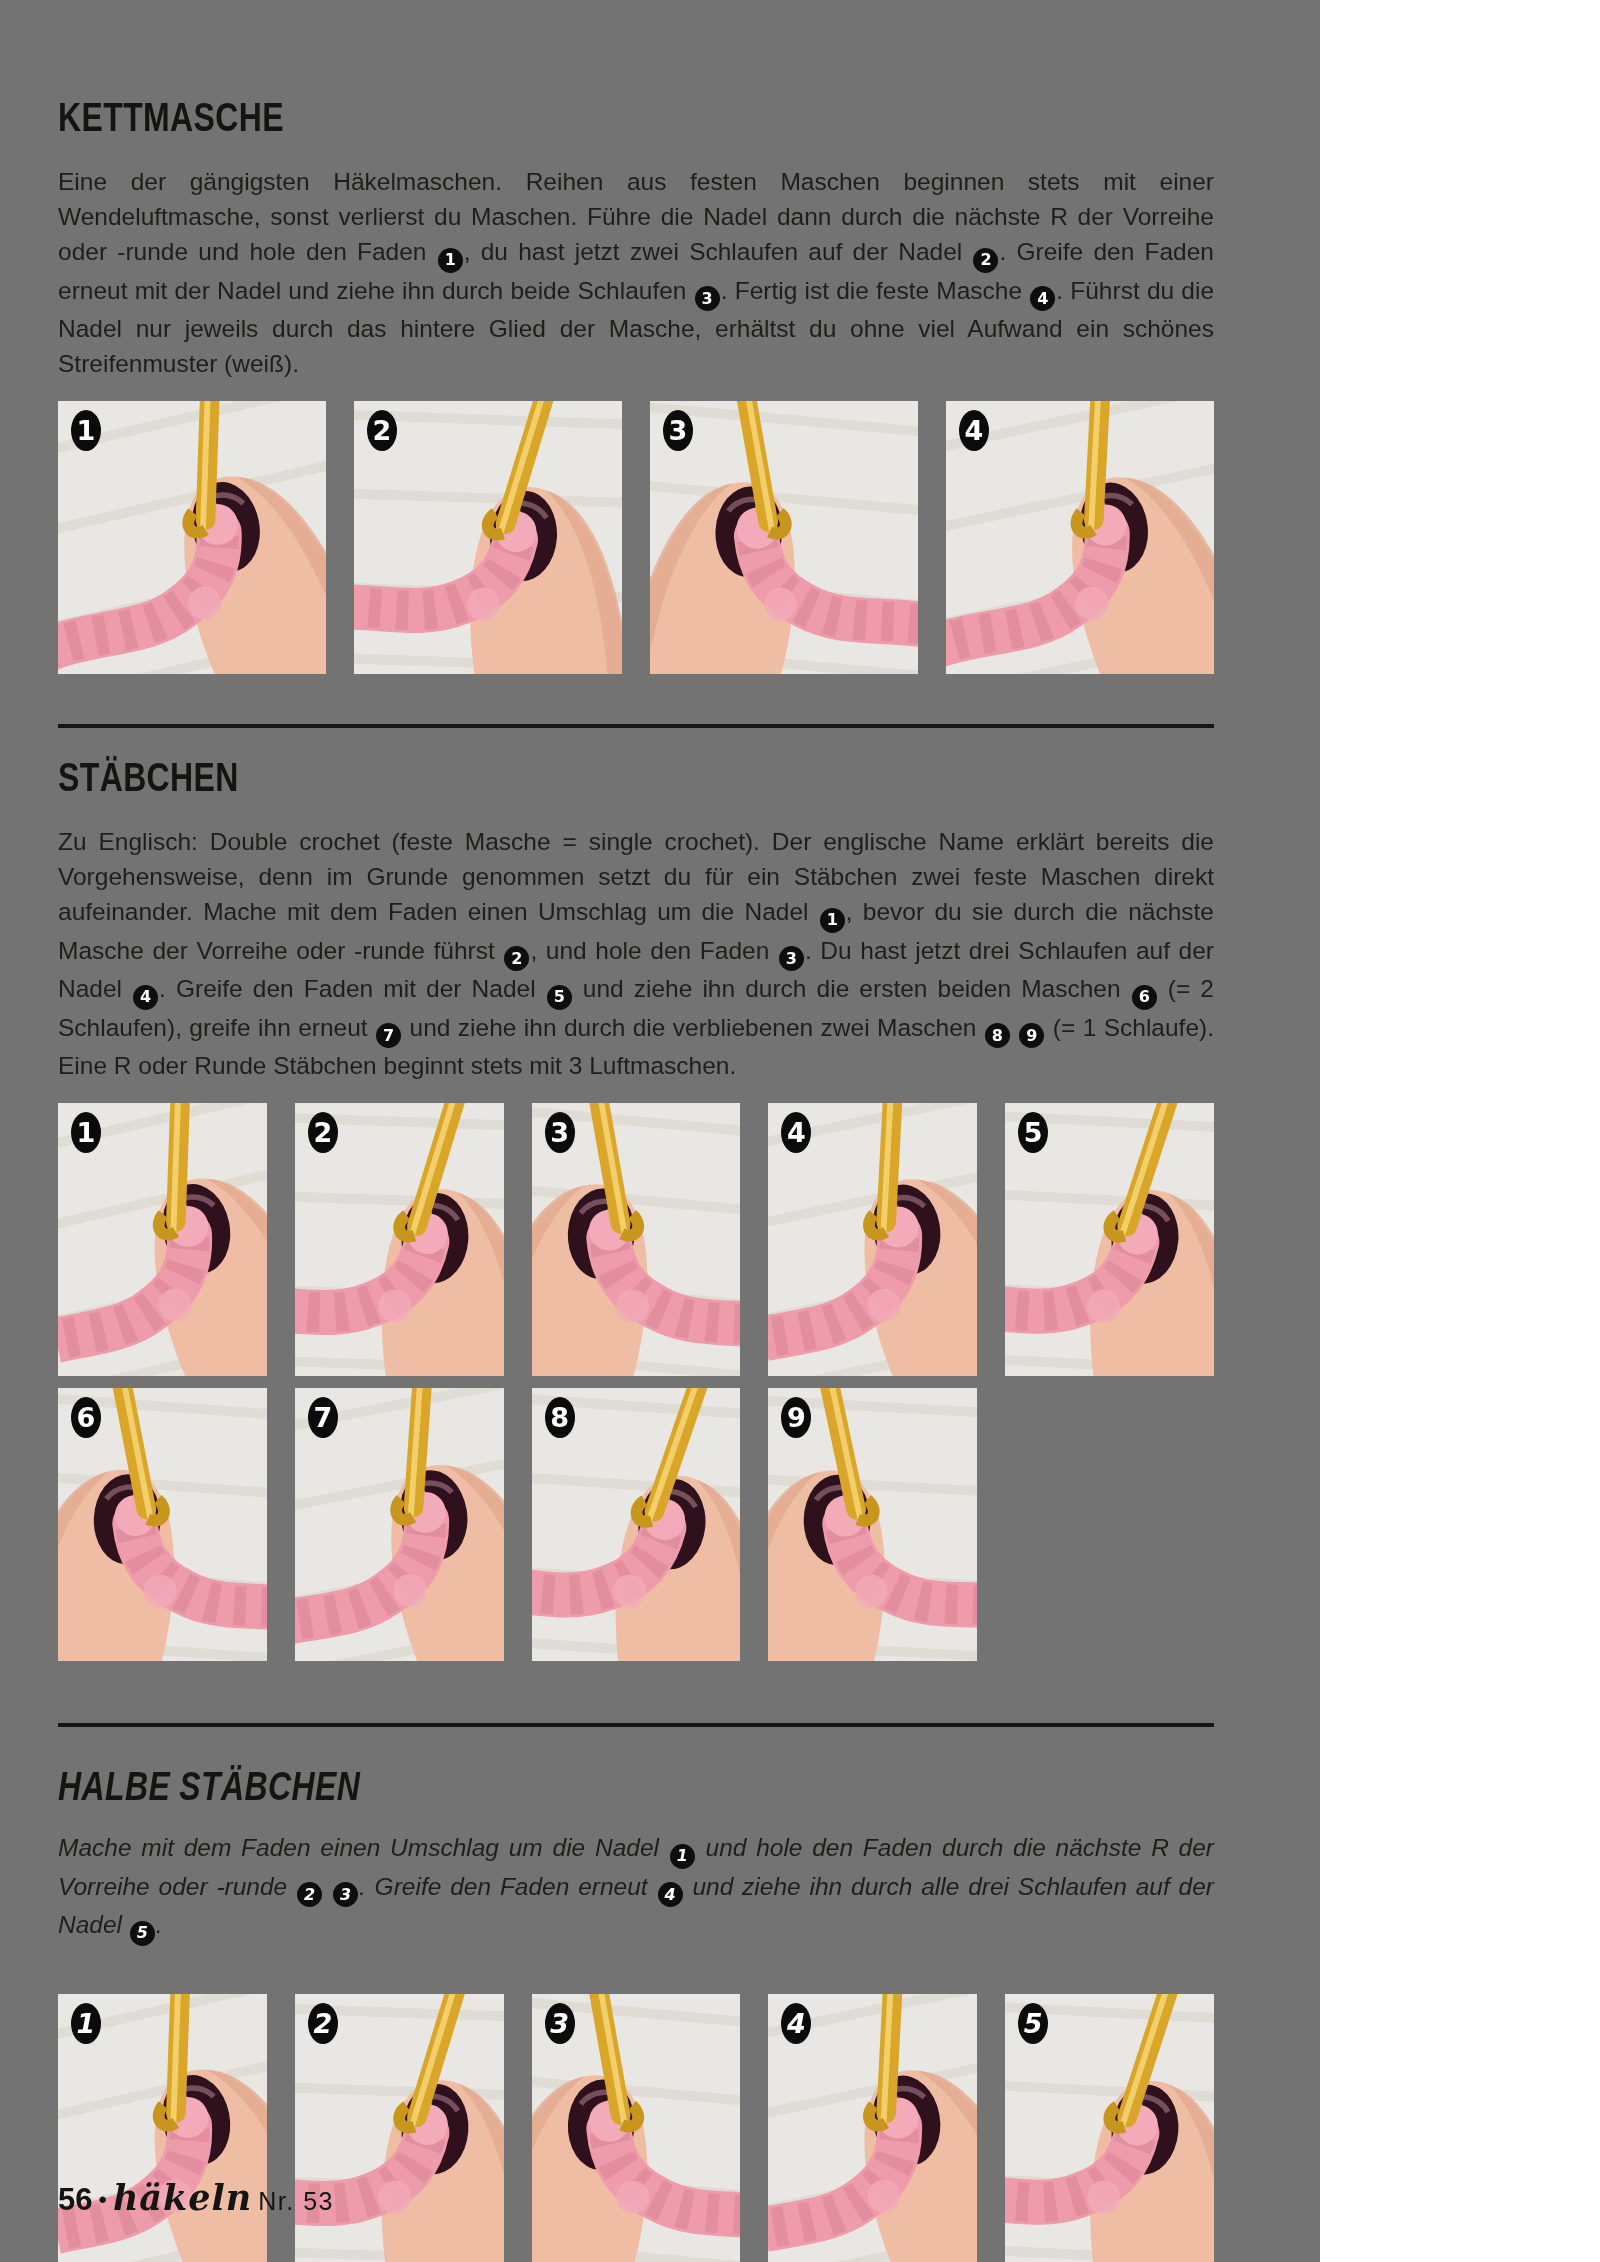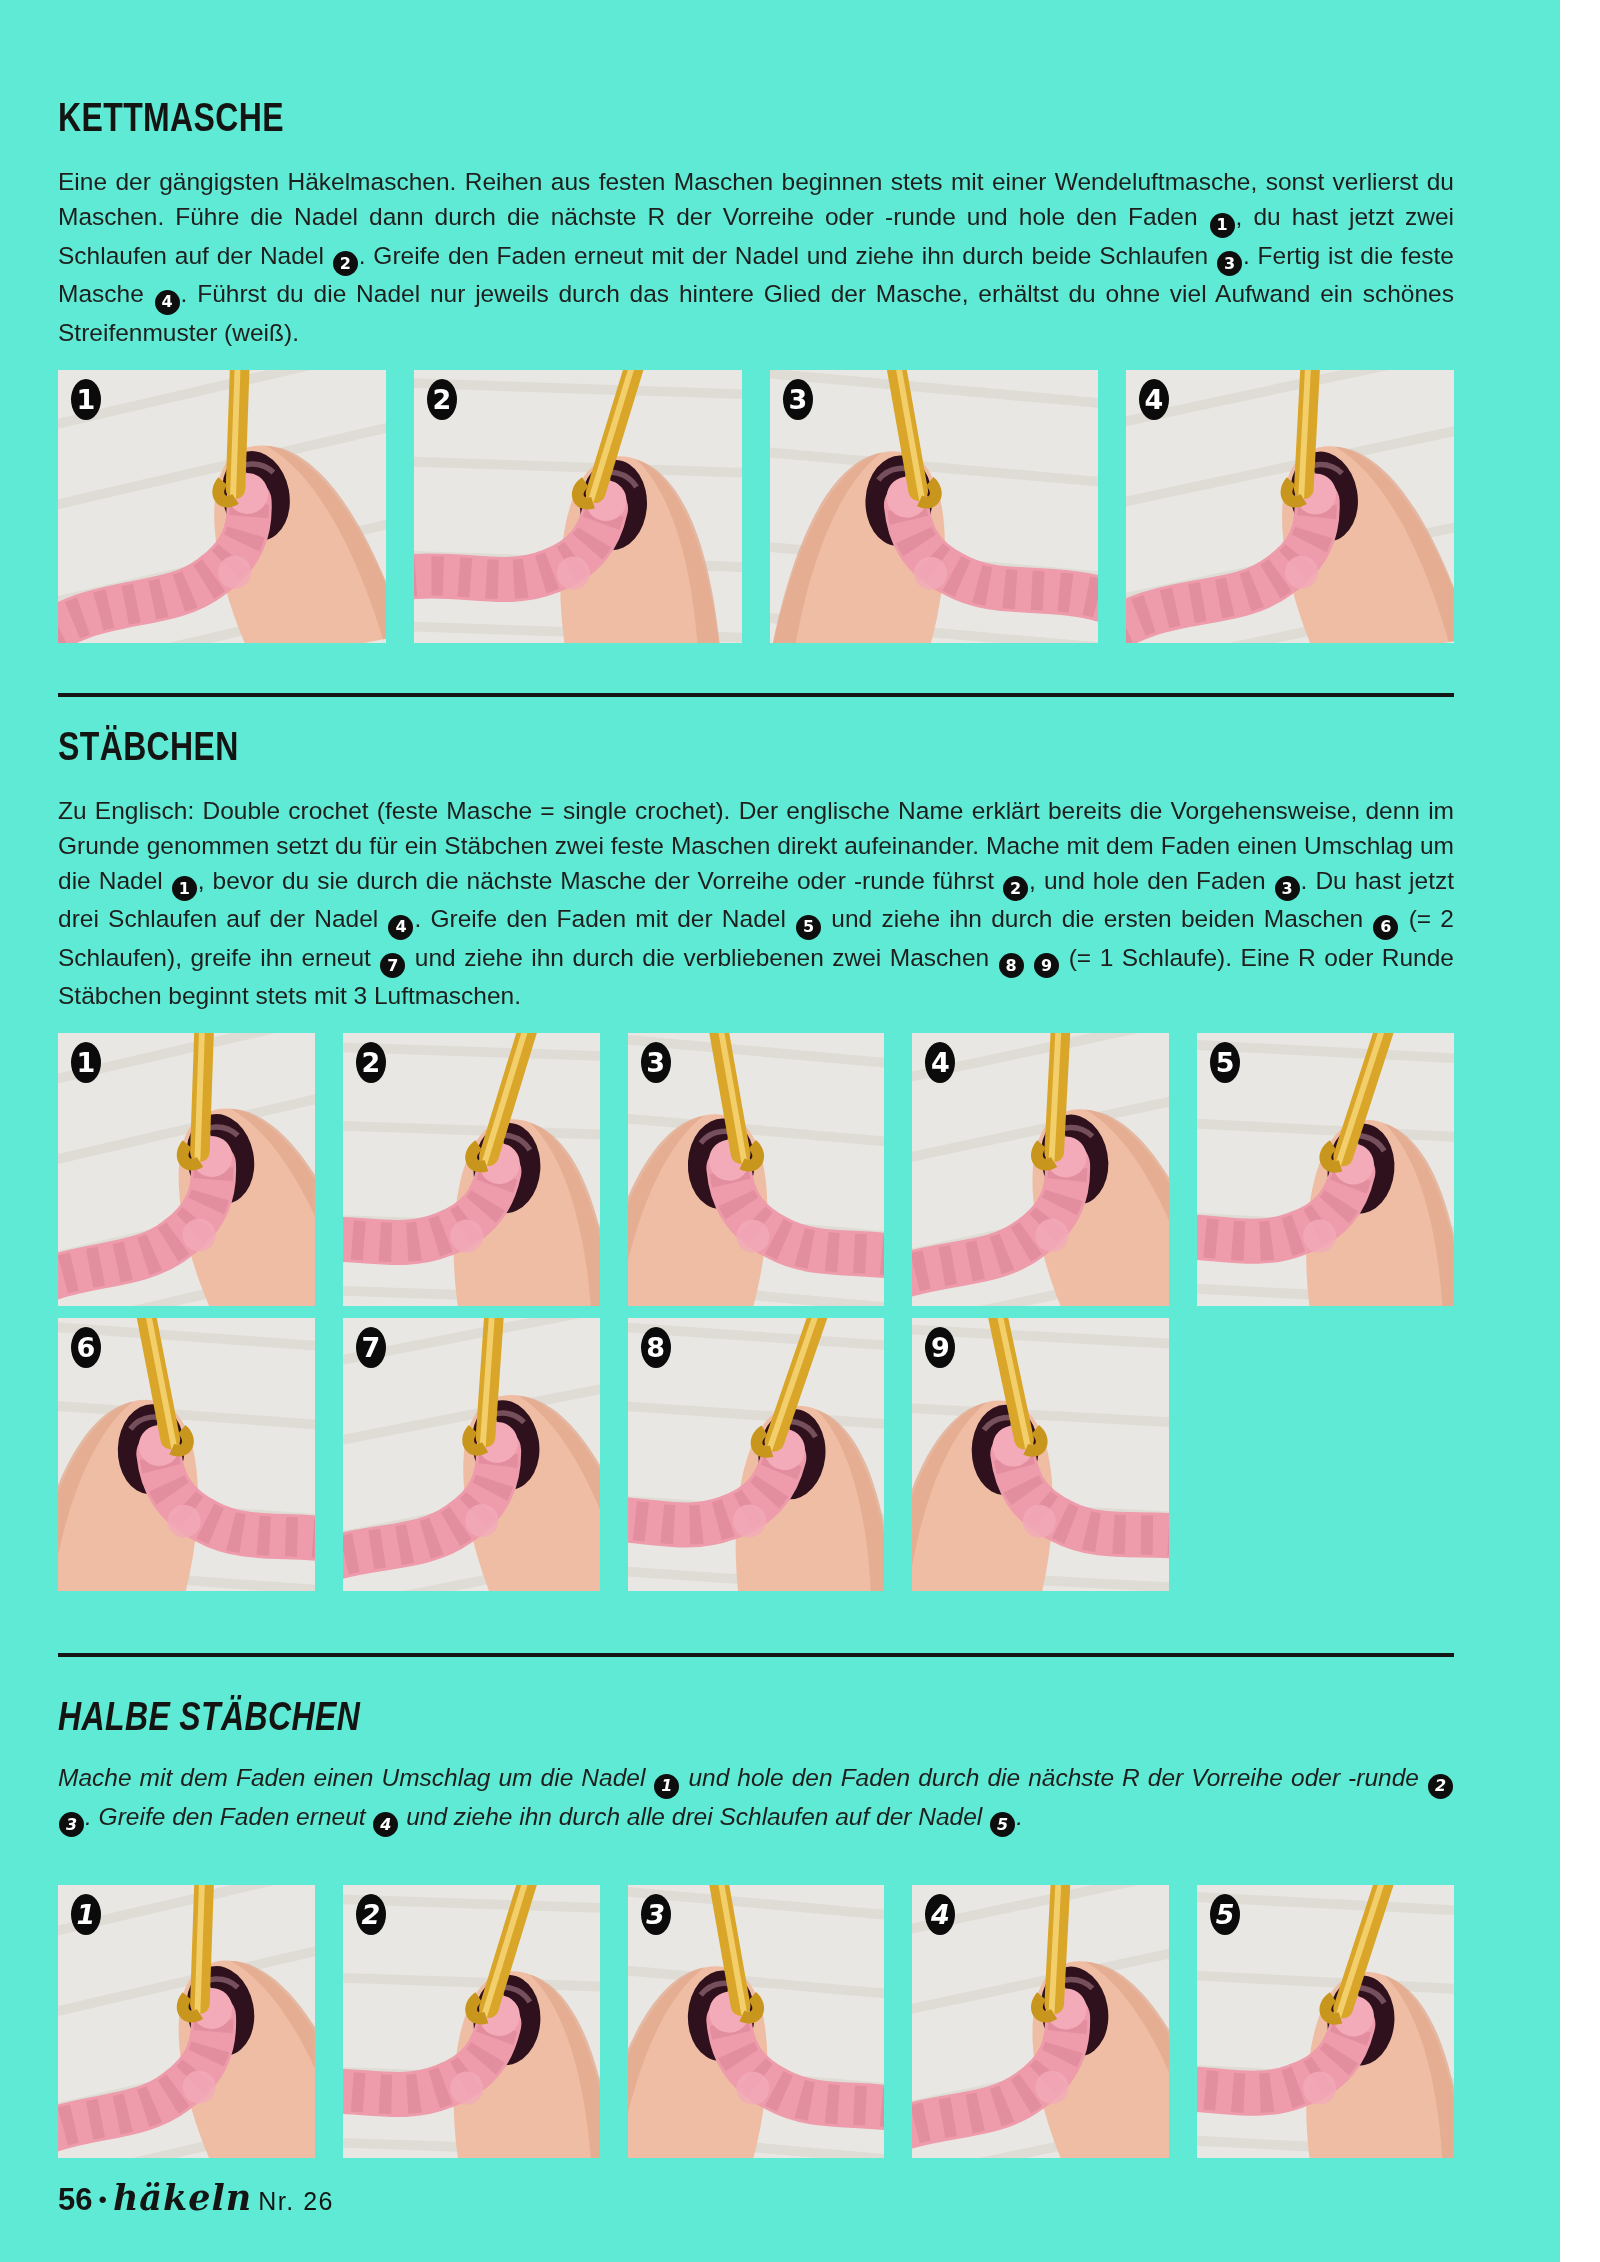--- a/index.html
+++ b/index.html
@@ -2,21 +2,21 @@
 <html lang="de"><head>
 <meta charset="utf-8">
 <style>
   * { margin:0; padding:0; box-sizing:border-box; }
   html, body { background:#ffffff; }
   body {
     width:1600px; height:2262px; margin:0 auto;
     font-family:"Liberation Sans","DejaVu Sans",sans-serif;
     color:#1d1d1b; overflow:hidden;
   }
-  .page { width:1560px; height:2262px; padding:96px 106px 0 58px; position:relative; background:#5eead4; }
+  .page { width:1320px; height:2262px; padding:96px 106px 0 58px; position:relative; background:#737373; }
 
   .section-title {
     display:inline-block;
     font-size:41px; font-weight:700; color:#141412;
     letter-spacing:0.5px; line-height:1.05; white-space:nowrap;
     transform:scaleX(0.78); transform-origin:0 50%;
   }
   .body-text {
     margin-top:25px;
     font-size:24.5px; line-height:35px;
@@ -630,16 +630,16 @@
     </svg>
     <div class="photo-badge">5</div>
   </figure>
       </div>
   </section>
 
   <div class="footer">
     <span class="page-num">56</span>
     <span class="dot">•</span>
     <span class="mag">häkeln</span>
-    <span class="issue">Nr. 26</span>
+    <span class="issue">Nr. 53</span>
   </div>
 
 </div>
 
 </body></html>

